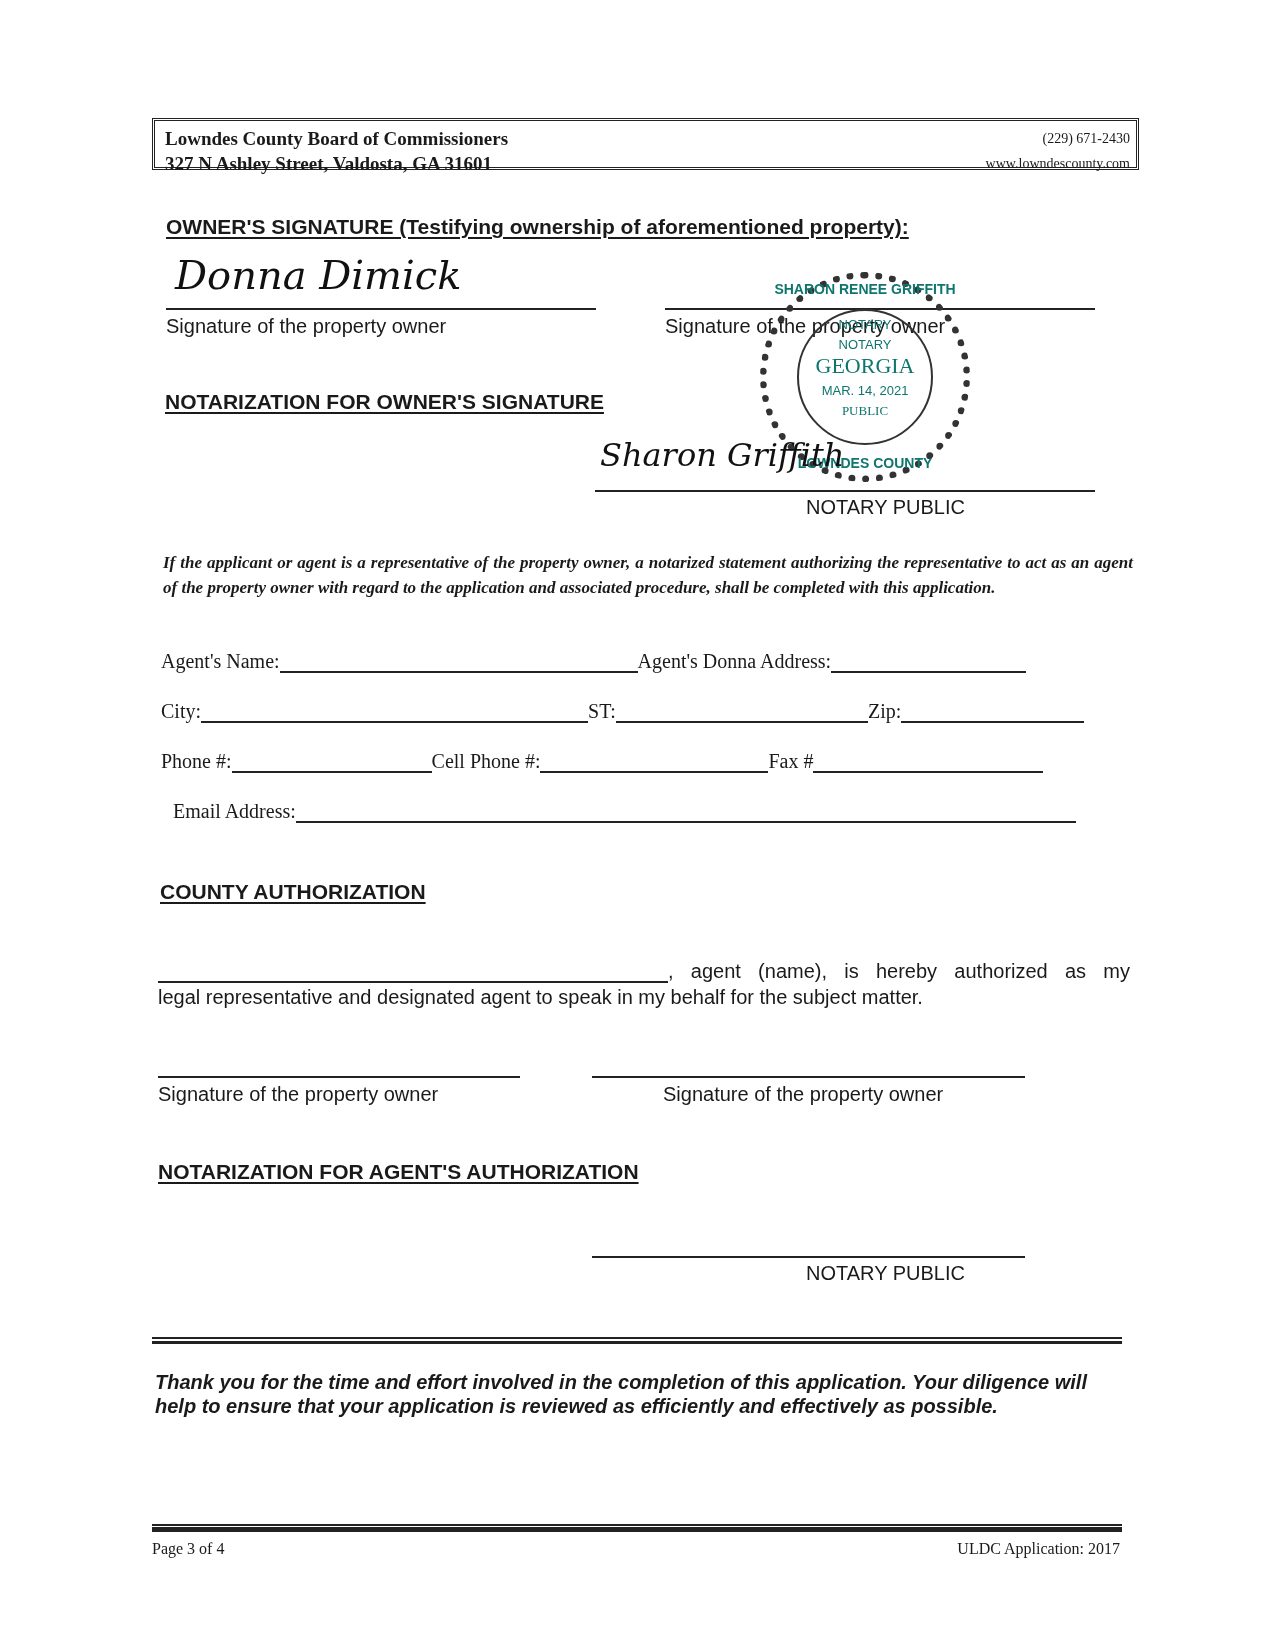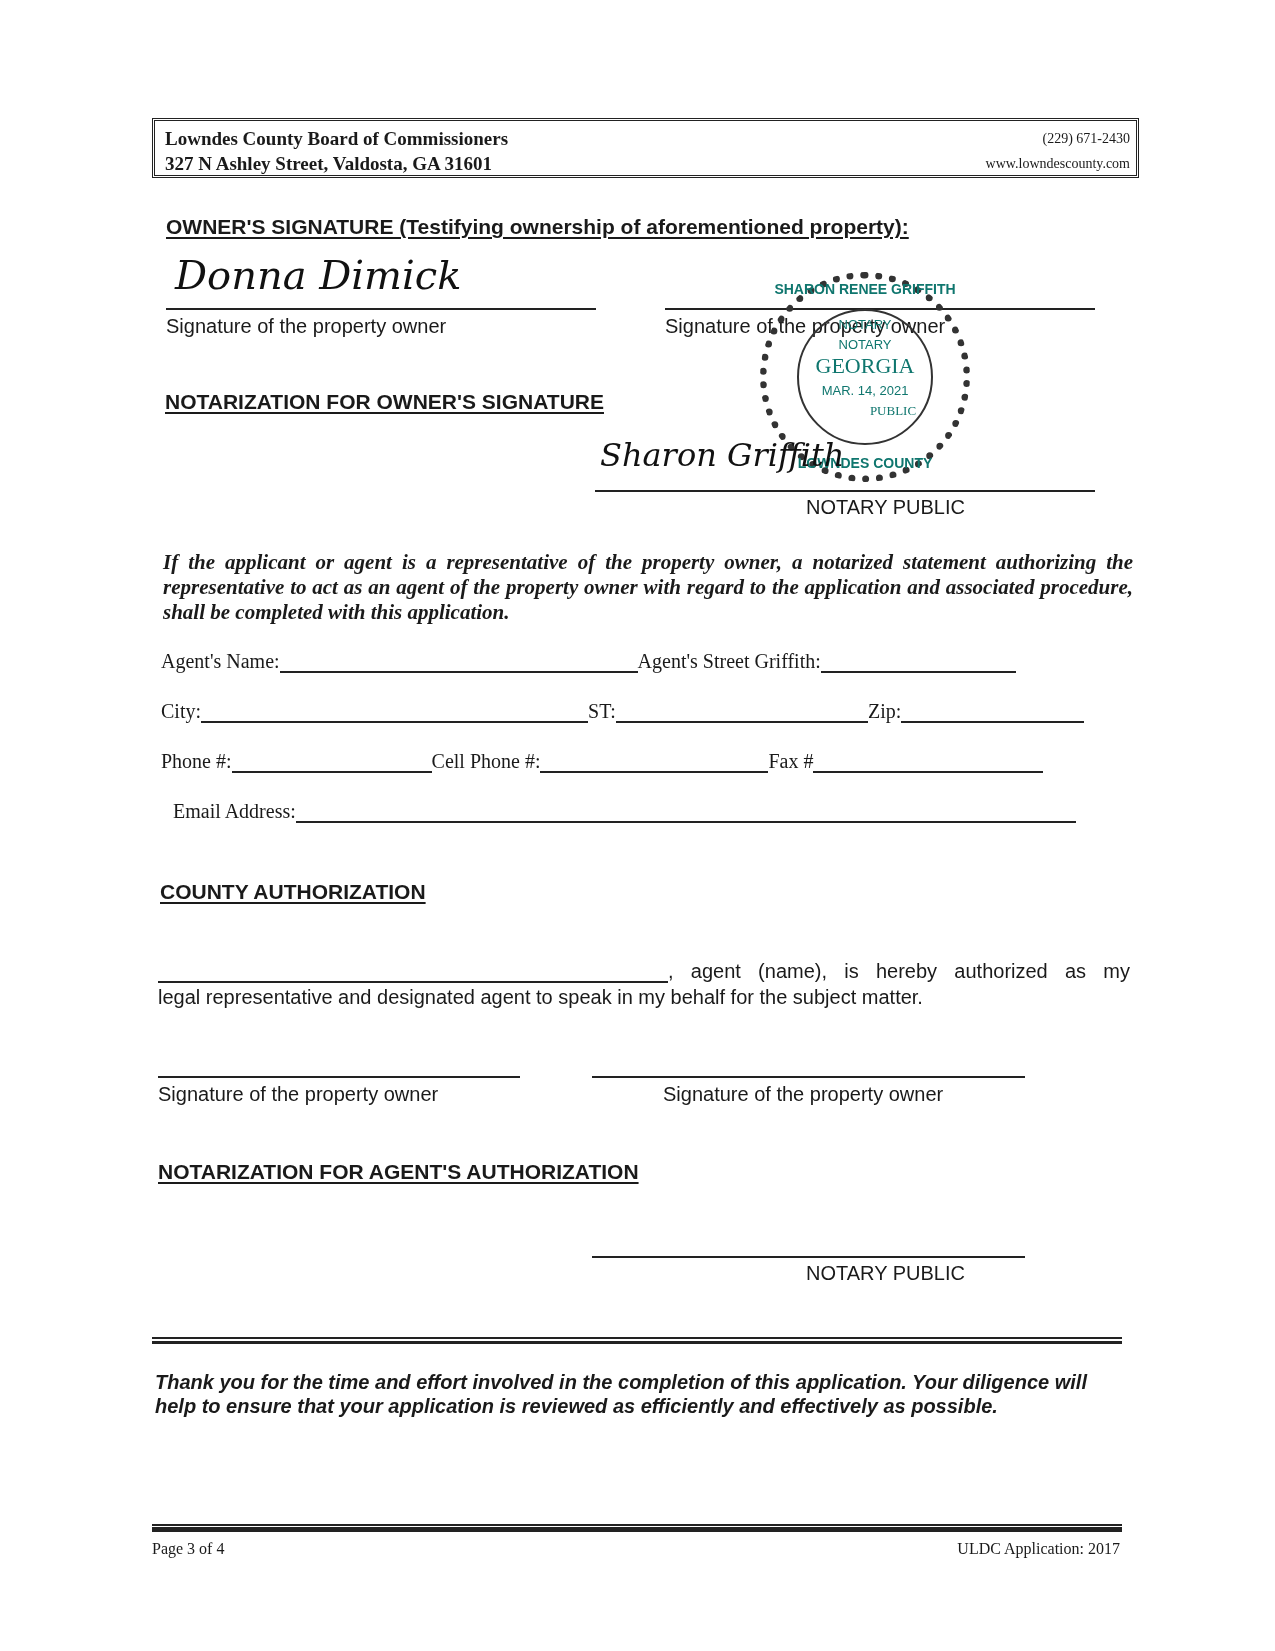--- a/index.html
+++ b/index.html
@@ -1,26 +1,26 @@
 <!DOCTYPE html>
 <html><head>
 <meta charset="utf-8">
 <style>
   * { box-sizing: border-box; margin: 0; padding: 0; }
   body { width: 1275px; height: 1651px; background: #ffffff; position: relative; overflow: hidden; color: #1a1a1a; }
   .abs { position: absolute; }
   .serif { font-family: "Liberation Serif", serif; }
   .sans { font-family: "Liberation Sans", sans-serif; }
-  .header-box { left: 152px; top: 118px; width: 987px; height: 60px; border: 3px double #222; border-top-width: 3px; }
+  .header-box { left: 152px; top: 118px; width: 987px; height: 52px; border: 3px double #222; border-top-width: 3px; }
   .header-box .left { position: absolute; left: 10px; top: 5px; font-size: 19px; font-weight: bold; line-height: 25px; }
   .header-box .right { position: absolute; right: 6px; top: 5px; font-size: 14px; font-weight: normal; line-height: 25px; text-align: right; }
   .h-under { font-weight: bold; font-size: 21px; text-decoration: underline; text-decoration-thickness: 2px; text-underline-offset: 3px; }
   .lbl { font-size: 20px; }
   .line { position: absolute; border-bottom: 2px solid #222; }
-  .italic-para { font-family: "Liberation Serif", serif; font-style: italic; font-weight: bold; font-size: 21px; line-height: 25px; left: 163px; top: 550px; width: 970px; text-align: justify; }
+  .italic-para { font-family: "Liberation Serif", serif; font-style: italic; font-weight: bold; font-size: 17px; line-height: 25px; left: 163px; top: 550px; width: 970px; text-align: justify; }
   .field-row { position: absolute; left: 161px; font-size: 20px; display: flex; align-items: flex-end; }
   .field-row .u { display: inline-block; border-bottom: 2px solid #222; height: 22px; }
   .sig-script { font-family: "DejaVu Serif", serif; font-style: italic; font-size: 40px; color: #111; }
   .seal { left: 760px; top: 272px; width: 210px; height: 210px; border-radius: 50%; border: 7px dotted #333; }
   .seal-inner { position: absolute; left: 30px; top: 30px; width: 136px; height: 136px; border-radius: 50%; border: 2px solid #333; }
   .seal-text { position: absolute; font-family: "Liberation Sans", sans-serif; font-size: 13px; color: #0f766e; text-align: center; width: 100%; }
   .dbl-rule { left: 152px; width: 970px; border-top: 2px solid #222; border-bottom: 3px solid #222; height: 7px; }
   .thick-rule { left: 152px; width: 970px; border-top: 2px solid #222; border-bottom: 5px solid #222; height: 8px; }
   .thanks { left: 155px; top: 1370px; width: 975px; font-family: "Liberation Sans", sans-serif; font-style: italic; font-weight: bold; font-size: 20px; line-height: 24px; }
 </style>
@@ -49,34 +49,34 @@
 
 <div class="abs sans h-under" style="left:165px; top:390px;">NOTARIZATION FOR OWNER'S SIGNATURE</div>
 
 <div class="abs seal">
   <div class="seal-text" style="top:2px; font-size:14px; font-weight:bold;">SHARON RENEE GRIFFITH</div>
   <div class="seal-inner"></div>
   <div class="seal-text" style="top:38px;">NOTARY</div>
   <div class="seal-text" style="top:58px;">NOTARY</div>
   <div class="seal-text serif" style="top:74px; font-size:22px; font-family:'Liberation Serif', serif;">GEORGIA</div>
   <div class="seal-text" style="top:104px;">MAR. 14, 2021</div>
-  <div class="seal-text serif" style="top:124px; font-family:'Liberation Serif', serif;margin-left:28px;">PUBLIC</div>
+  <div class="seal-text serif" style="top:124px; font-family:'Liberation Serif', serif;">PUBLIC</div>
   <div class="seal-text" style="top:176px; font-size:14px; font-weight:bold;">LOWNDES COUNTY</div>
 </div>
 
 <div class="abs sig-script" style="left:600px; top:436px; font-size:32px;">Sharon Griffith</div>
 <div class="line" style="left:595px; top:490px; width:500px;"></div>
 <div class="abs sans lbl" style="left:806px; top:496px;">NOTARY PUBLIC</div>
 
 <div class="abs italic-para">If the applicant or agent is a representative of the property owner, a notarized statement authorizing the representative to act as an agent of the property owner with regard to the application and associated procedure, shall be completed with this application.</div>
 
 <div class="field-row" style="top:650px;">
   <span>Agent's Name:</span>
   <span class="u" style="width:358px;"></span>
-  <span>Agent's Street Griffith:</span>
+  <span>Agent's Donna Address:</span>
   <span class="u" style="width:195px;"></span>
 </div>
 
 <div class="field-row" style="top:700px;">
   <span>City:</span>
   <span class="u" style="width:387px;"></span>
   <span>ST:</span>
   <span class="u" style="width:252px;"></span>
   <span>Zip:</span>
   <span class="u" style="width:183px;"></span>

